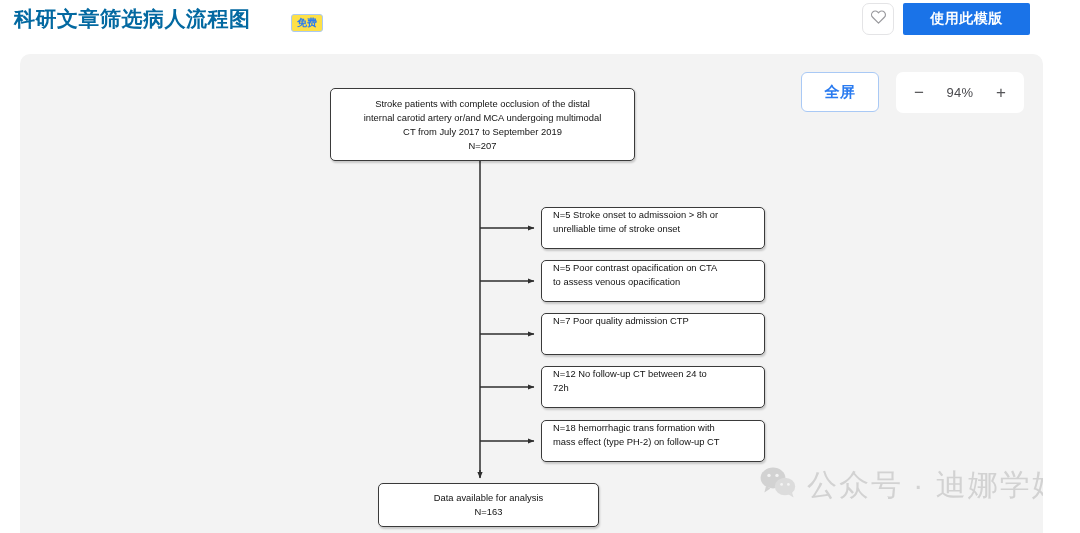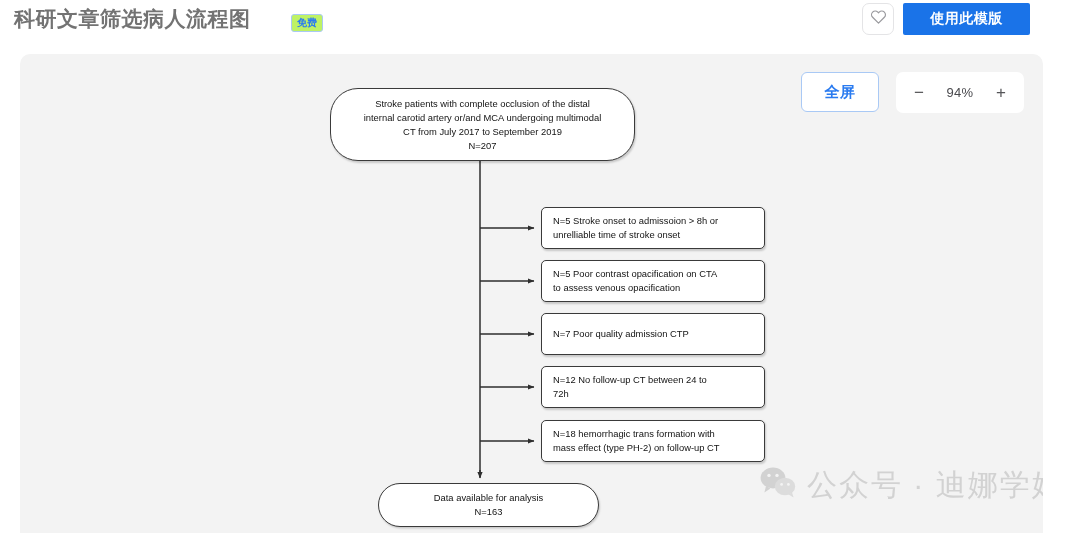--- a/index.html
+++ b/index.html
@@ -16,32 +16,32 @@
     position: absolute;
     left: 0; top: 0;
     width: 1080px; height: 54px;
     background: #ffffff;
   }
   #page-title {
     position: absolute;
     left: 14px; top: 4px;
     font-size: 21px;
     font-weight: bold;
-    color: #737373;
+    color: #0369a1;
     letter-spacing: 0.5px;
     line-height: 30px;
   }
   #free-badge {
     position: absolute;
     left: 291px; top: 14px;
     height: 18px;
     padding: 0 5px;
     border: 1px solid #a9c9f5;
     border-radius: 3px;
-    background: #bef264;
+    background: #fde047;
     color: #2a7bf0;
     font-size: 10px;
     line-height: 16px;
     font-weight: bold;
     white-space: nowrap;
   }
   #favorite-button {
     position: absolute;
     left: 862px; top: 3px;
     width: 32px; height: 32px;
@@ -132,25 +132,23 @@
     font-size: 9.4px;
     line-height: 14px;
     color: #121212;
     white-space: pre-line;
   }
   .node.centered {
     display: flex;
     align-items: center;
     justify-content: center;
     text-align: center;
-    border-radius: 28px;
   }
   .node.left {
     display: flex;
-    align-items: center;
     padding-left: 11px;
     text-align: left;
   }
 
   #node-root { left: 310px; top: 34px; width: 305px; height: 73px; }
   #node-final { left: 358px; top: 429px; width: 221px; height: 44px; }
 
   .node-exclusion { left: 521px; width: 224px; }
   #node-ex-1 { top: 153px; height: 42px; }
   #node-ex-2 { top: 206px; height: 42px; }

